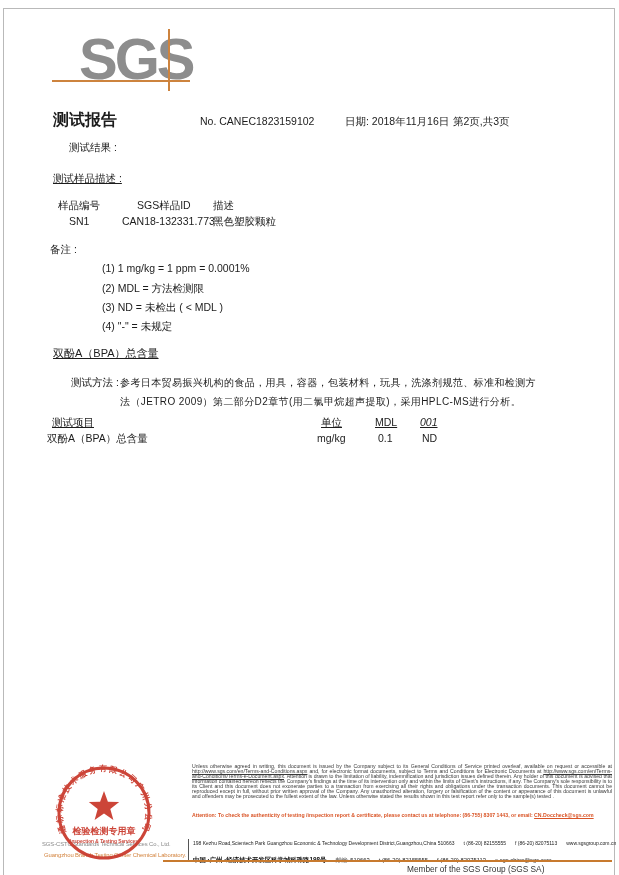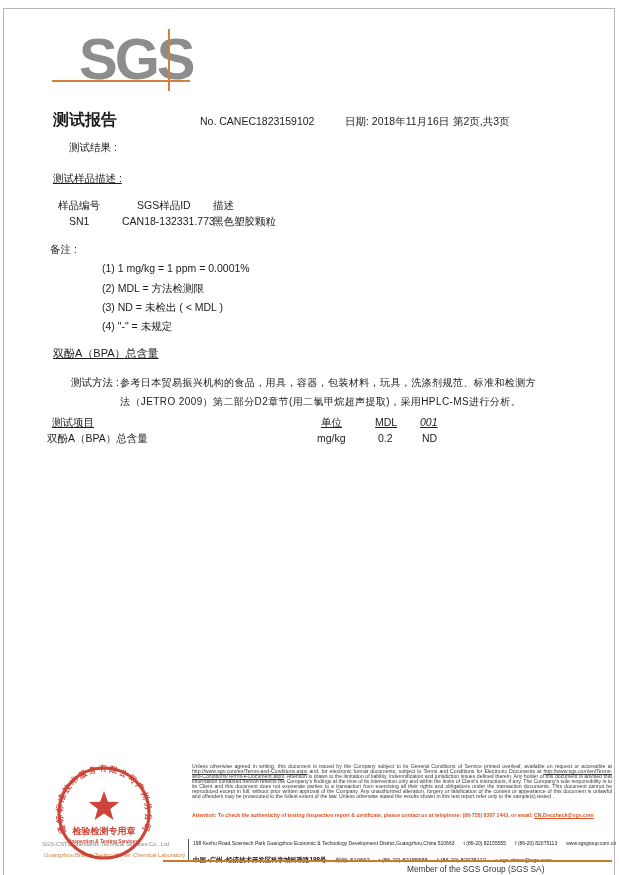--- a/index.html
+++ b/index.html
@@ -65,21 +65,21 @@
   <div class="abs h11" style="left:71px;top:376px;">测试方法 :</div>
   <div class="abs method" style="left:120px;top:373px;">参考日本贸易振兴机构的食品，用具，容器，包装材料，玩具，洗涤剂规范、标准和检测方</div>
   <div class="abs method" style="left:120px;top:392px;">法（JETRO 2009）第二部分D2章节(用二氯甲烷超声提取)，采用HPLC-MS进行分析。</div>
 
   <div class="abs h11 bold ul" style="left:52px;top:416px;">测试项目</div>
   <div class="abs h11 bold ul" style="left:321px;top:416px;">单位</div>
   <div class="abs h11 bold ul" style="left:375px;top:416px;">MDL</div>
   <div class="abs h11 bold ul it" style="left:420px;top:416px;">001</div>
   <div class="abs h11" style="left:47px;top:432px;">双酚A（BPA）总含量</div>
   <div class="abs h11" style="left:317px;top:432px;">mg/kg</div>
-  <div class="abs h11" style="left:378px;top:432px;">0.2</div>
+  <div class="abs h11" style="left:378px;top:432px;">0.1</div>
   <div class="abs h11" style="left:422px;top:432px;">ND</div>
 
   <svg class="stamp" viewBox="0 0 104 100">
     <circle cx="52" cy="50" r="45" fill="none" stroke="#c9372a" stroke-width="3"></circle>
     <polygon points="52,28 55.9,38.7 67.2,39.1 58.3,46 61.4,56.9 52,50.6 42.6,56.9 45.7,46 36.8,39.1 48.1,38.7" fill="#c9372a"></polygon>
     <path id="ringArc" d="M 13 66 A 42 42 0 1 1 91 66" fill="none"></path>
     <text font-size="8" font-weight="bold" fill="#c9372a" letter-spacing="2" font-family="Liberation Sans, sans-serif">
       <textPath href="#ringArc" startOffset="50%" text-anchor="middle">通标标准技术服务有限公司广州分公司</textPath>
     </text>
     <text x="52" y="71" text-anchor="middle" font-size="9" font-weight="bold" fill="#c9372a" font-family="Liberation Sans, sans-serif">检验检测专用章</text>

